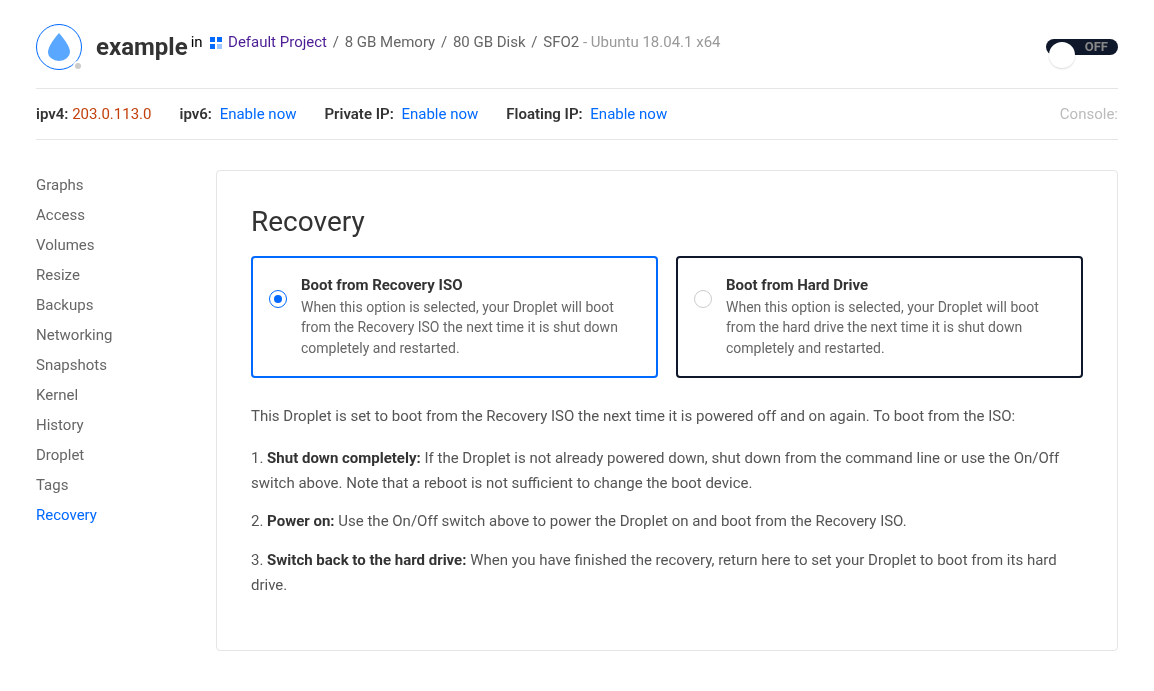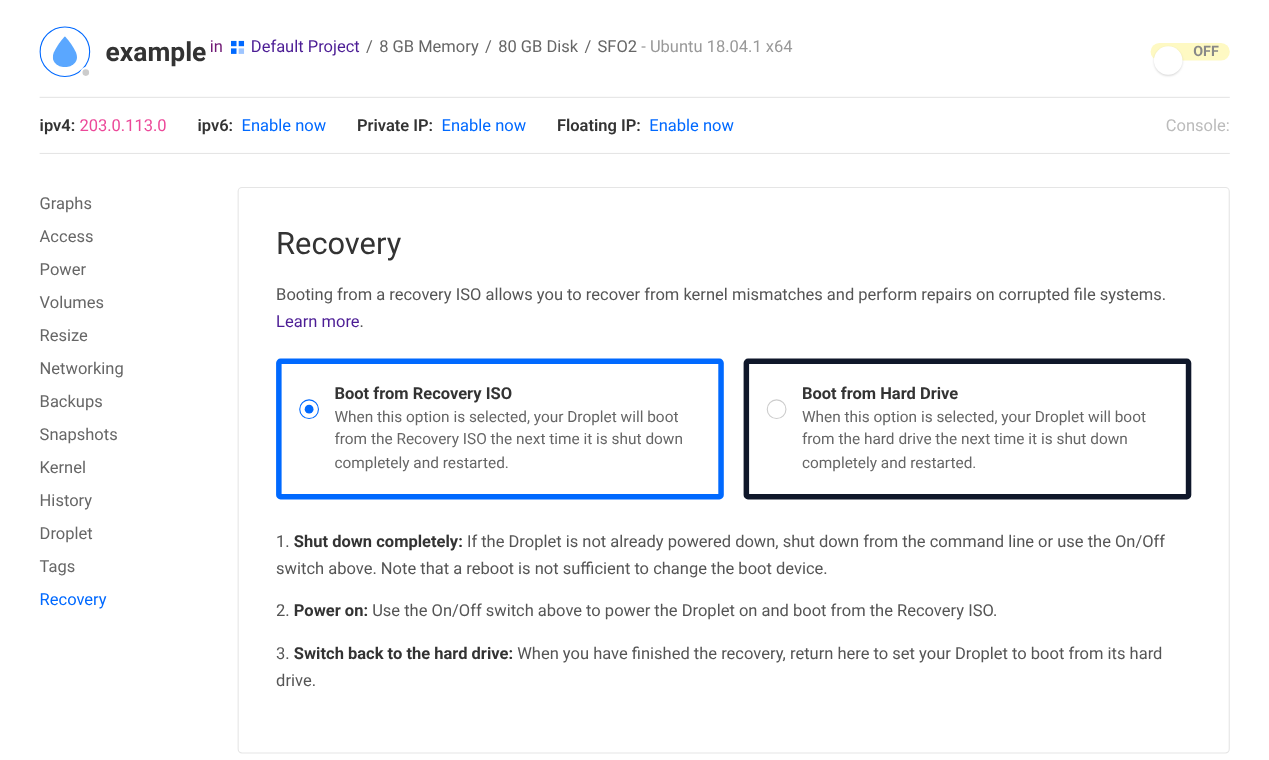--- a/index.html
+++ b/index.html
@@ -51,37 +51,36 @@
     }
     .title {
       font-size: 24px;
       font-weight: 700;
       color: #333;
     }
     .subtitle {
       font-size: 15px;
       color: #666;
     }
-    .subtitle .in { color: #701a75; margin-right: 4px;}
+    .subtitle .in { color: #000000; margin-right: 4px;}
     .project-icon {
       display: inline-block;
       margin-right: 2px;
       vertical-align: -2px;
     }
     .link { color: #4c1d95; cursor: pointer; }
     .muted { color: #999; }
     .sep { color: #666; margin: 0 2px; }
     .toggle {
       width: 72px;
       height: 16px;
-      background: #fef9c3;
+      background: #0f172a;
       border-radius: 16px;
       position: relative;
       display: flex;
-      align-items: center;
       justify-content: flex-end;
       padding-right: 10px;
       cursor: pointer;
     }
     .toggle-knob {
       position: absolute;
       left: 3px;
       top: 3px;
       width: 26px;
       height: 26px;
@@ -108,21 +107,21 @@
     .info-left {
       display: flex;
       align-items: center;
       gap: 28px;
       flex-wrap: wrap;
     }
     .info-item .label {
       font-weight: 600;
       color: #333;
     }
-    .info-item .value { color: #ec4899; }
+    .info-item .value { color: #c2410c; }
     .info-item .action { color: #0069ff; cursor: pointer; margin-left: 4px; }
     .console { color: #bbb; }
     .body-row {
       display: flex;
       gap: 30px;
       padding-top: 30px;
     }
     .sidebar {
       width: 150px;
       flex-shrink: 0;
@@ -154,21 +153,21 @@
       line-height: 1.6;
       margin-bottom: 22px;
     }
     .options-row {
       display: flex;
       gap: 18px;
       margin-bottom: 26px;
     }
     .option-card {
       flex: 1;
-      border: 5px solid #0f172a;
+      border: 2px solid #0f172a;
       border-radius: 4px;
       padding: 18px 20px 18px 16px;
       display: flex;
       align-items: flex-start;
       gap: 14px;
       cursor: pointer;
     }
     .option-card.selected {
       border-color: #0069ff;
     }
@@ -283,56 +282,53 @@
     </div>
     <div class="console">Console:</div>
   </div>
 
   <hr class="divider">
 
   <div class="body-row">
     <div class="sidebar" id="sidebar">
         <div class="sidebar-item">Graphs</div>
         <div class="sidebar-item">Access</div>
-        <div class="sidebar-item">Power</div>
         <div class="sidebar-item">Volumes</div>
         <div class="sidebar-item">Resize</div>
+        <div class="sidebar-item">Backups</div>
         <div class="sidebar-item">Networking</div>
-        <div class="sidebar-item">Backups</div>
         <div class="sidebar-item">Snapshots</div>
         <div class="sidebar-item">Kernel</div>
         <div class="sidebar-item">History</div>
         <div class="sidebar-item">Droplet</div>
         <div class="sidebar-item">Tags</div>
         <div class="sidebar-item active">Recovery</div>
       </div>
 
     <div class="content-card">
       <h1 class="content-title">Recovery</h1>
-      <p class="content-desc">
-        <span>Booting from a recovery ISO allows you to recover from kernel mismatches and perform repairs on corrupted file systems. </span><span class="link">Learn more</span><span>.</span>
-      </p>
 
       <div class="options-row" id="options-row">
           <div class="option-card selected">
             <div class="radio"></div>
             <div class="option-text">
               <div class="opt-title">Boot from Recovery ISO</div>
               <div class="opt-desc">When this option is selected, your Droplet will boot from the Recovery ISO the next time it is shut down completely and restarted.</div>
             </div>
           </div>
           <div class="option-card">
             <div class="radio"></div>
             <div class="option-text">
               <div class="opt-title">Boot from Hard Drive</div>
               <div class="opt-desc">When this option is selected, your Droplet will boot from the hard drive the next time it is shut down completely and restarted.</div>
             </div>
           </div>
         </div>
 
+      <p class="status-text">This Droplet is set to boot from the Recovery ISO the next time it is powered off and on again. To boot from the ISO:</p>
 
       <div id="steps">
           <p class="step"><span class="num">1. </span><span class="strong">Shut down completely:</span><span> If the Droplet is not already powered down, shut down from the command line or use the On/Off switch above. Note that a reboot is not sufficient to change the boot device.</span></p>
           <p class="step"><span class="num">2. </span><span class="strong">Power on:</span><span> Use the On/Off switch above to power the Droplet on and boot from the Recovery ISO.</span></p>
           <p class="step"><span class="num">3. </span><span class="strong">Switch back to the hard drive:</span><span> When you have finished the recovery, return here to set your Droplet to boot from its hard drive.</span></p>
         </div>
     </div>
   </div>
 </div>
 

